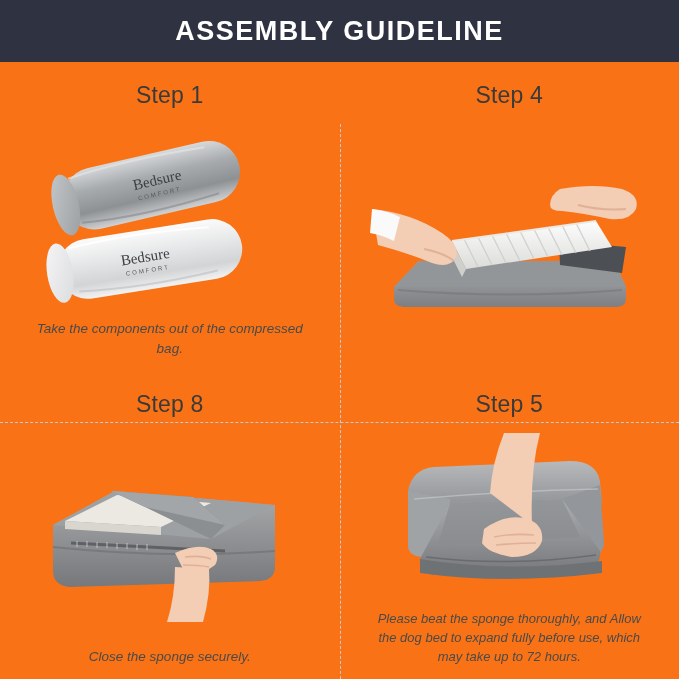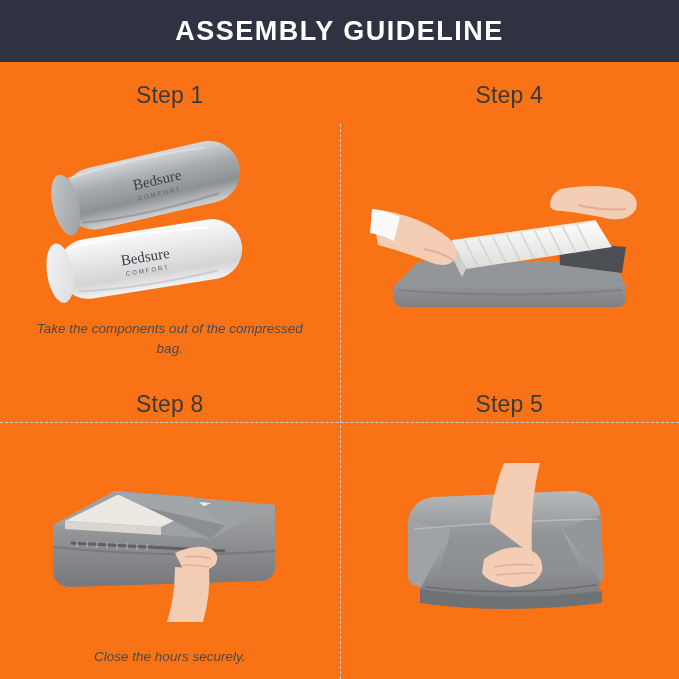--- a/index.html
+++ b/index.html
@@ -249,21 +249,21 @@
           <path d="M28 100 Q140 112 250 104" stroke="#6c6e71" stroke-width="2" fill="none" opacity="0.6"></path>
 
           <g>
             <path d="M150 106 Q172 96 186 102 Q196 108 190 118 Q178 128 160 126 Z" fill="#f3cdb4"></path>
             <path d="M150 120 Q150 150 142 175 L178 175 Q186 146 184 122 Z" fill="#f3cdb4"></path>
             <path d="M160 110 Q176 108 186 112" stroke="#e0b197" stroke-width="1.6" fill="none"></path>
             <path d="M158 118 Q174 118 184 120" stroke="#e0b197" stroke-width="1.6" fill="none"></path>
           </g>
         </svg>
       </div>
-      <div class="caption">Close the hours securely.</div>
+      <div class="caption">Close the sponge securely.</div>
     </div>
 
     <div class="cell">
       <div class="step-title">Step 5</div>
       <div class="art">
         <svg width="290" height="165" viewBox="0 0 290 165">
           <defs>
             <linearGradient id="bedGray4" x1="0" y1="0" x2="0" y2="1">
               <stop offset="0%" stop-color="#abadb0"></stop>
               <stop offset="100%" stop-color="#76787b"></stop>
@@ -289,16 +289,17 @@
           <path d="M62 124 Q146 134 232 122" stroke="#63656a" stroke-width="1.6" fill="none" opacity="0.8"></path>
 
           <g>
             <path d="M120 96 Q142 80 164 86 Q180 92 178 108 Q172 124 148 124 Q124 120 118 110 Z" fill="#f3cdb4"></path>
             <path d="M126 60 Q128 30 140 0 L176 0 Q166 38 168 92 Z" fill="#f3cdb4"></path>
             <path d="M130 104 Q150 100 170 102" stroke="#e0b197" stroke-width="1.6" fill="none"></path>
             <path d="M132 112 Q152 110 172 110" stroke="#e0b197" stroke-width="1.6" fill="none"></path>
           </g>
         </svg>
       </div>
+      <div class="caption small">Please beat the sponge thoroughly, and Allow the dog bed to expand fully before use, which may take up to 72 hours.</div>
     </div>
 
   </div>
 </div>
 
 </body></html>

